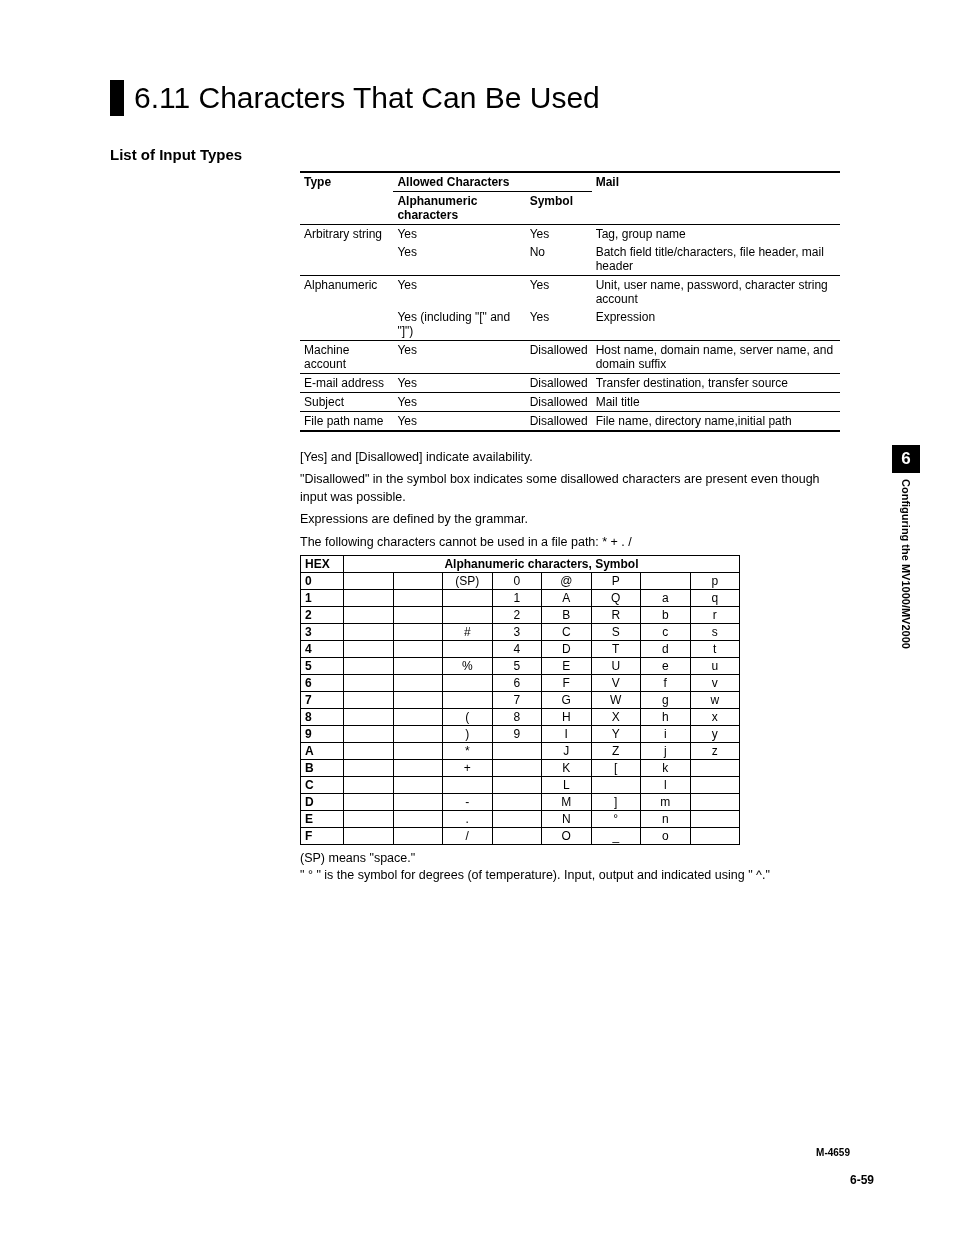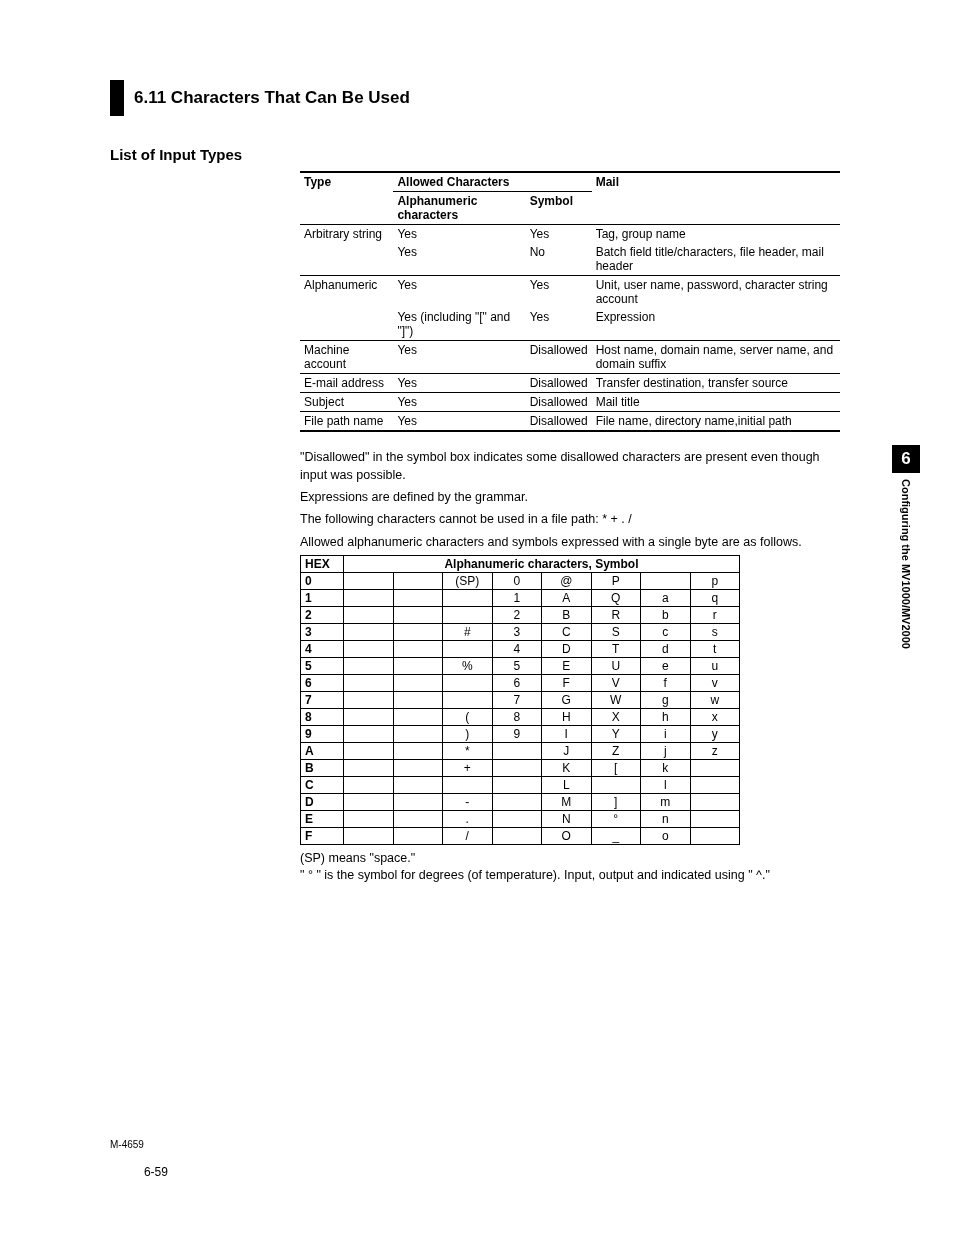--- a/index.html
+++ b/index.html
@@ -24,22 +24,22 @@
     align-items: center;
     margin-bottom: 30px;
   }
   .heading-bar {
     width: 14px;
     height: 36px;
     background: #000;
     margin-right: 10px;
   }
   .heading-text {
-    font-size: 17px;
-    font-weight: bold;
+    font-size: 30px;
+    font-weight: normal;
   }
   .subhead {
     font-size: 15px;
     font-weight: bold;
     margin: 20px 0 8px 0;
   }
   .content-block {
     margin-left: 190px;
     width: 540px;
   }
@@ -128,27 +128,27 @@
   }
   .side-tab .label {
     writing-mode: vertical-rl;
     font-size: 11px;
     font-weight: bold;
     margin-top: 6px;
   }
   
   .footer {
     position: absolute;
-    bottom: 56px;
+    bottom: 48px;
     left: 110px;
     right: 80px;
     display: flex;
-    justify-content: flex-start;
+    justify-content: flex-end;
     font-size: 10px;
-    font-weight: normal;
+    font-weight: bold;
   }
   .footer .right { font-size: 12px; margin-top: 26px; }
 </style>
 </head>
 <body>
 
 <div class="page">
 
   <div class="heading-row">
     <div class="heading-bar"></div>
@@ -216,24 +216,24 @@
           <tr>
             <td>File path name</td>
             <td>Yes</td>
             <td>Disallowed</td>
             <td>File name, directory name,initial path</td>
           </tr>
         </tbody>
     </table>
 
     <div class="notes content-notes">
+      <p>[Yes] and [Disallowed] indicate availability.</p>
       <p>"Disallowed" in the symbol box indicates some disallowed characters are present even though input was possible.</p>
       <p>Expressions are defined by the grammar.</p>
       <p>The following characters cannot be used in a file path: * + . /</p>
-      <p class="gap">Allowed alphanumeric characters and symbols expressed with a single byte are as follows.</p>
     </div>
   </div>
 
 
   <table class="char-codes">
     <thead>
       <tr>
         <th class="rowlabel">HEX</th>
         <th colspan="8">Alphanumeric characters, Symbol</th>
       </tr>

